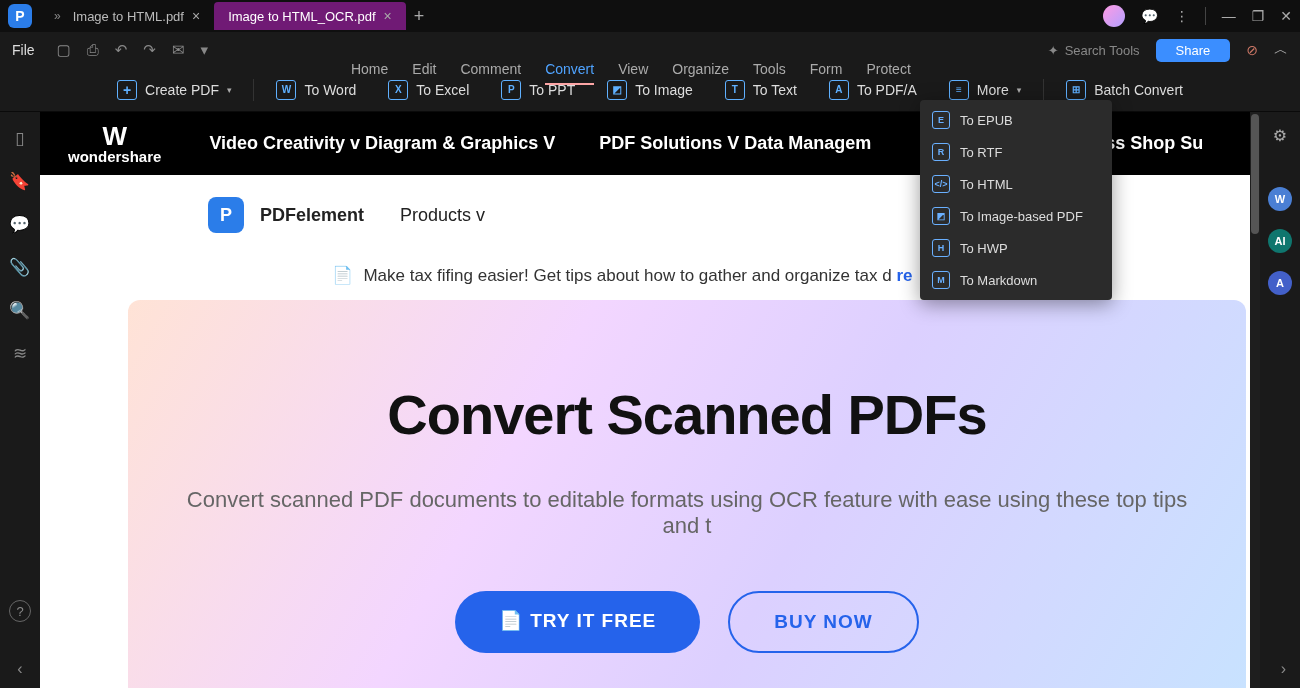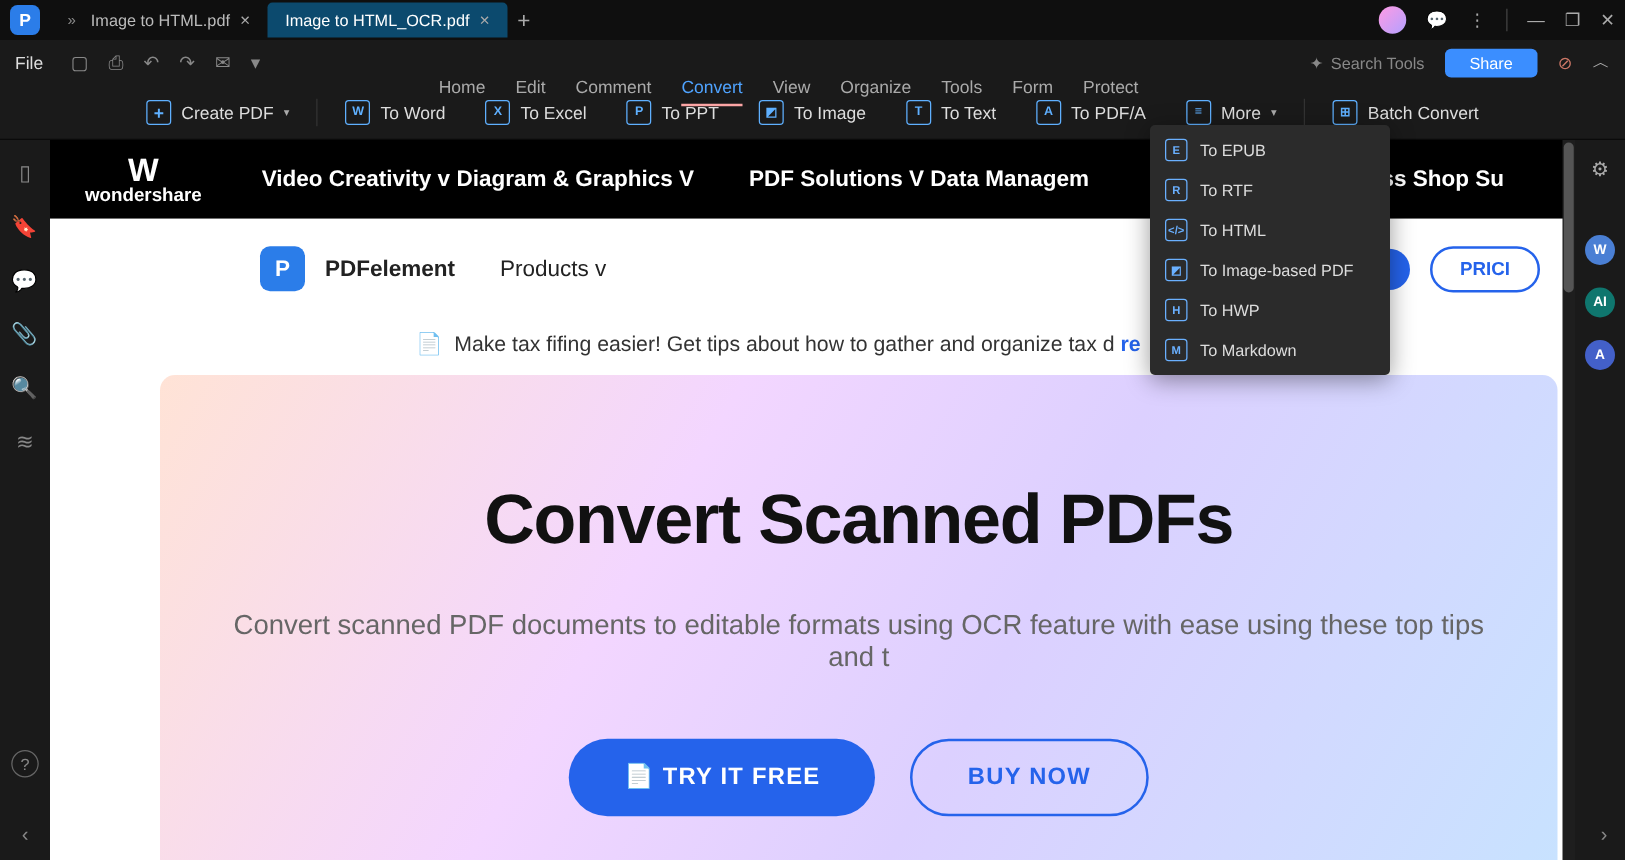--- a/index.html
+++ b/index.html
@@ -2,21 +2,21 @@
 <html><head>
 <meta charset="utf-8">
 <style>
 * { margin: 0; padding: 0; box-sizing: border-box; font-family: -apple-system, BlinkMacSystemFont, "Segoe UI", sans-serif; }
 body { width: 1300px; height: 688px; background: #1a1a1a; color: #ccc; overflow: hidden; position: relative; }
 
 
 .titlebar { height: 32px; background: #0f0f0f; display: flex; align-items: center; padding: 0 8px; }
 .app-logo { width: 24px; height: 24px; background: #2b7de9; border-radius: 6px; display: flex; align-items: center; justify-content: center; color: #fff; font-weight: bold; font-size: 14px; margin-right: 8px; }
 .tab { display: flex; align-items: center; padding: 0 14px; height: 28px; gap: 8px; font-size: 13px; color: #bbb; border-radius: 4px 4px 0 0; }
-.tab.active { background: #0c4a6e; color: #fff; }
+.tab.active { background: #701a75; color: #fff; }
 .tab-close { color: #aaa; cursor: pointer; font-size: 14px; }
 .chevrons { color: #888; margin-right: 4px; font-size: 12px; }
 .plus-tab { color: #aaa; padding: 0 8px; font-size: 18px; cursor: pointer; }
 .win-controls { margin-left: auto; display: flex; gap: 16px; align-items: center; }
 .user-avatar { width: 22px; height: 22px; border-radius: 50%; background: linear-gradient(135deg, #ff9be4, #b3a0ff); }
 .win-icon { color: #aaa; font-size: 14px; cursor: pointer; }
 .vline { width: 1px; height: 18px; background: #444; }
 
 
 .menubar { height: 36px; background: #1a1a1a; display: flex; align-items: center; padding: 0 12px; gap: 4px; font-size: 14px; }
@@ -212,24 +212,20 @@
           <span style="margin-left:180px">ess Shop Su</span>
         </div>
       </div>
 
       <div class="pe-bar">
         <div class="pe-logo">P</div>
         <span class="pe-brand">PDFelement</span>
         <div class="pe-nav">
           <span>Products v</span>
         </div>
-        <div class="pe-right">
-          <div class="pe-btn primary">LOAD</div>
-          <div class="pe-btn outline">PRICI</div>
-        </div>
       </div>
 
       <div class="banner">
         <span>📄</span>&nbsp;
         <span>Make tax fifing easier! Get tips about how to gather and organize tax d</span>
         <a>re</a>&nbsp;&nbsp;&nbsp;
         <a>Now</a>
       </div>
 
       <div class="hero">

